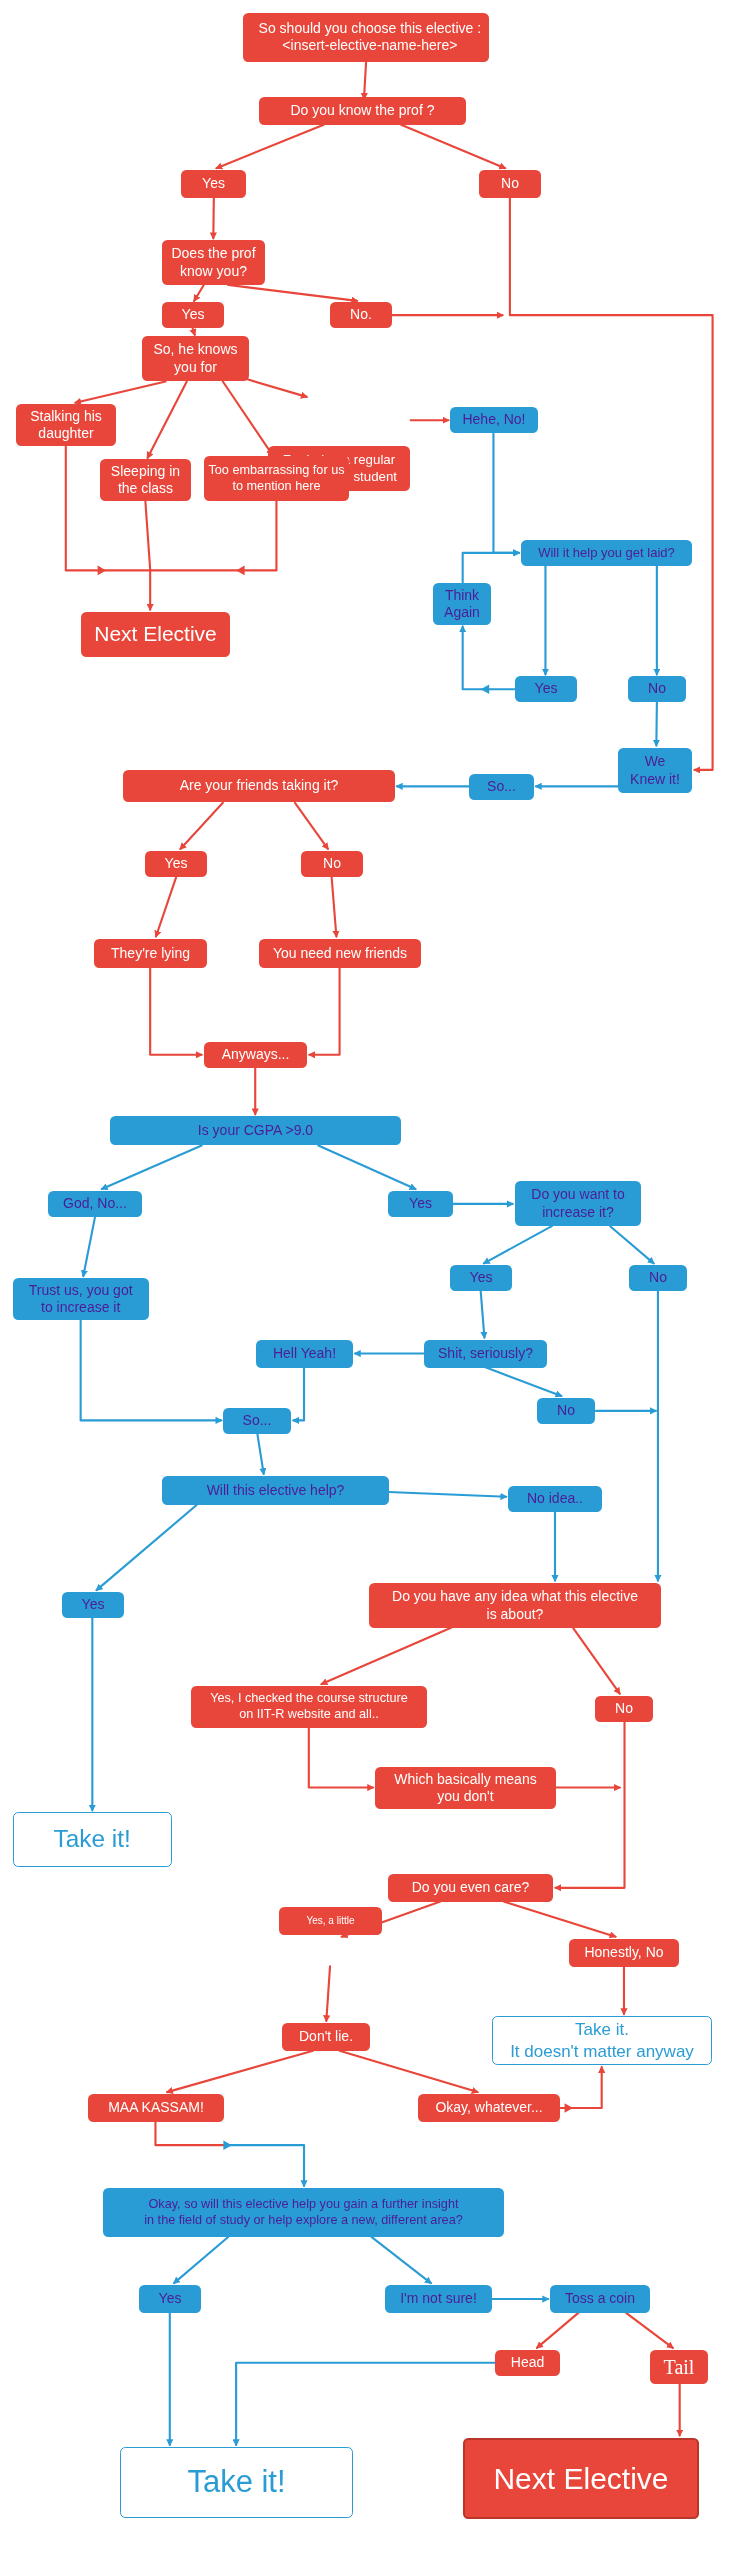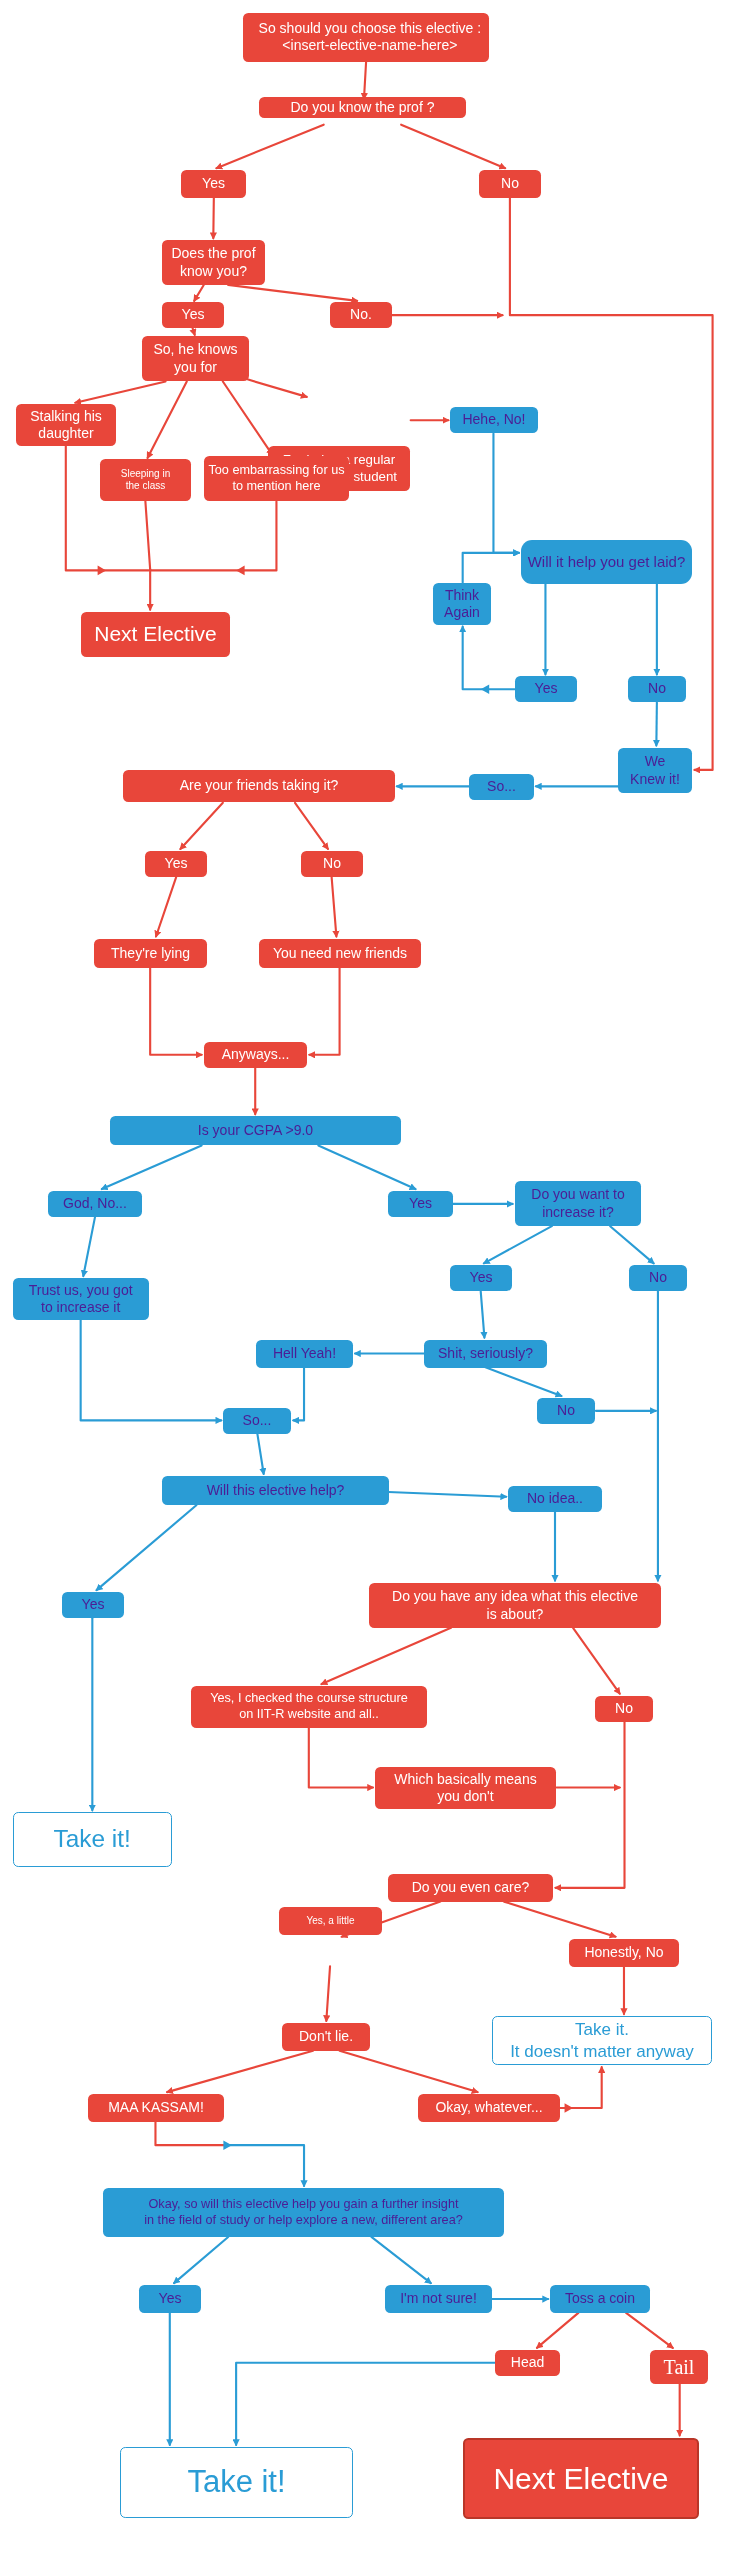--- a/index.html
+++ b/index.html
@@ -103,39 +103,39 @@
       <polyline points="933,4453 445,4453 445,4608" fill="none" stroke="#2a9cd5" stroke-width="4" stroke-linejoin="round" stroke-linecap="round" marker-end="url(#m-b)"></polyline>
       <polyline points="320,4359 320,4608" fill="none" stroke="#2a9cd5" stroke-width="4" stroke-linejoin="round" stroke-linecap="round" marker-end="url(#m-b)"></polyline>
       <polygon points="200,1075 184,1066 184,1084" fill="#e8463a"></polygon>
       <polygon points="445,1075 461,1066 461,1084" fill="#e8463a"></polygon>
       <polygon points="906,1299 922,1290 922,1308" fill="#2a9cd5"></polygon>
       <polygon points="437,4043 421,4034 421,4052" fill="#2a9cd5"></polygon>
       <polygon points="1080,3973 1064,3964 1064,3982" fill="#e8463a"></polygon>
     </svg>
     <div class="node red" style="left: 243px; top: 12.7px; width: 246px; height: 49px; font-size: 14px; padding-left: 12px;">So should you choose this elective :
 &lt;insert-elective-name-here&gt;</div>
-    <div class="node red" style="left: 259px; top: 97px; width: 207px; height: 21px; font-size: 14px;">Do you know the prof ?</div>
+    <div class="node red" style="left: 259px; top: 97px; width: 207px; height: 28px; font-size: 14px;">Do you know the prof ?</div>
     <div class="node red" style="left: 181px; top: 170px; width: 65px; height: 28px; font-size: 14px;">Yes</div>
     <div class="node red" style="left: 479px; top: 170px; width: 62px; height: 28px; font-size: 14px;">No</div>
     <div class="node red" style="left: 162px; top: 240px; width: 103px; height: 45px; font-size: 14px;">Does the prof
 know you?</div>
     <div class="node red" style="left: 162px; top: 302px; width: 62px; height: 26px; font-size: 14px;">Yes</div>
     <div class="node red" style="left: 330px; top: 302px; width: 62px; height: 26px; font-size: 14px;">No.</div>
     <div class="node red" style="left: 142px; top: 336px; width: 107px; height: 45px; font-size: 14px;">So, he knows
 you for</div>
     <div class="node red" style="left: 16px; top: 404px; width: 100px; height: 42px; font-size: 14px;">Stalking his
 daughter</div>
     <div class="node red" style="left: 268px; top: 398px; width: 142px; height: 45px; font-size: 13.3px; margin-top: 48px;">For being a regular
 and sincere student</div>
     <div class="node blue" style="left: 450px; top: 407px; width: 88px; height: 26px; font-size: 14px;">Hehe, No!</div>
-    <div class="node red" style="left: 100px; top: 459px; width: 91px; height: 42px; font-size: 10px;">Sleeping in
+    <div class="node red" style="left: 100px; top: 459px; width: 91px; height: 42px; font-size: 14px;">Sleeping in
 the class</div>
     <div class="node red" style="left: 204px; top: 456px; width: 145px; height: 45px; font-size: 12.7px;">Too embarrassing for us
 to mention here</div>
-    <div class="node blue" style="left: 521px; top: 540px; width: 171px; height: 44px; font-size: 15px; border-radius: 11px;">Will it help you get laid?</div>
+    <div class="node blue" style="left: 521px; top: 540px; width: 171px; height: 26px; font-size: 13px;">Will it help you get laid?</div>
     <div class="node blue" style="left: 433px; top: 583px; width: 58px; height: 42px; font-size: 14px;">Think
 Again</div>
     <div class="node red" style="left: 81px; top: 612px; width: 149px; height: 45px; font-size: 21px;">Next Elective</div>
     <div class="node blue" style="left: 515px; top: 676px; width: 62px; height: 26px; font-size: 14px;">Yes</div>
     <div class="node blue" style="left: 628px; top: 676px; width: 58px; height: 26px; font-size: 14px;">No</div>
     <div class="node blue" style="left: 618px; top: 748px; width: 74px; height: 45px; font-size: 14px;">We
 Knew it!</div>
     <div class="node blue" style="left: 469px; top: 774px; width: 65px; height: 26px; font-size: 14px;">So...</div>
     <div class="node red" style="left: 123px; top: 770px; width: 272px; height: 32px; font-size: 14px;">Are your friends taking it?</div>
     <div class="node red" style="left: 145px; top: 851px; width: 62px; height: 26px; font-size: 14px;">Yes</div>

